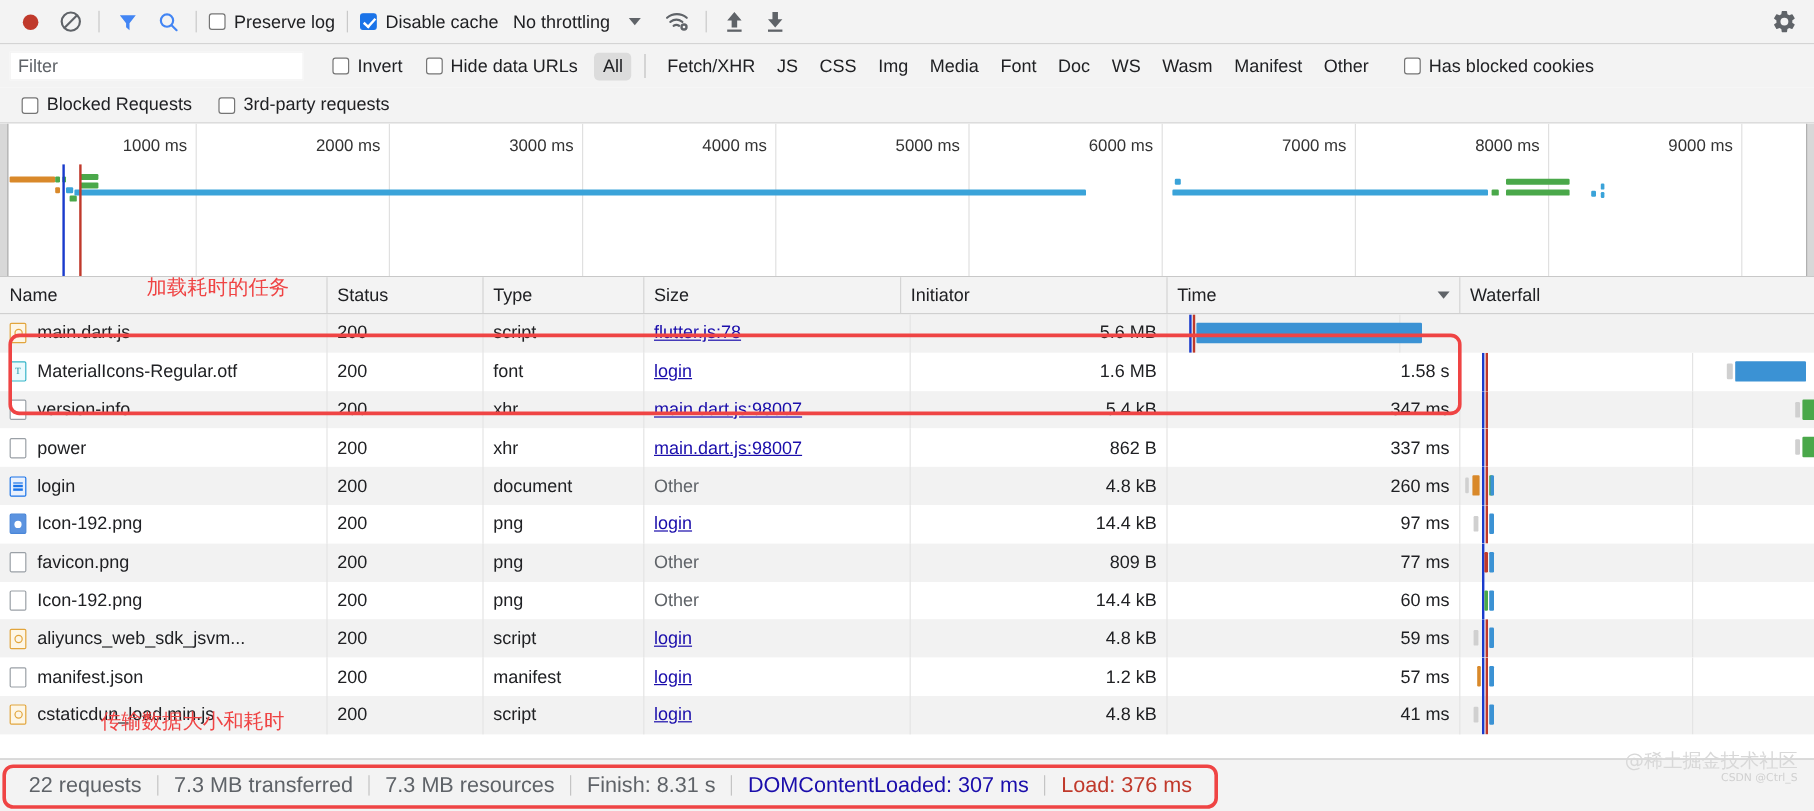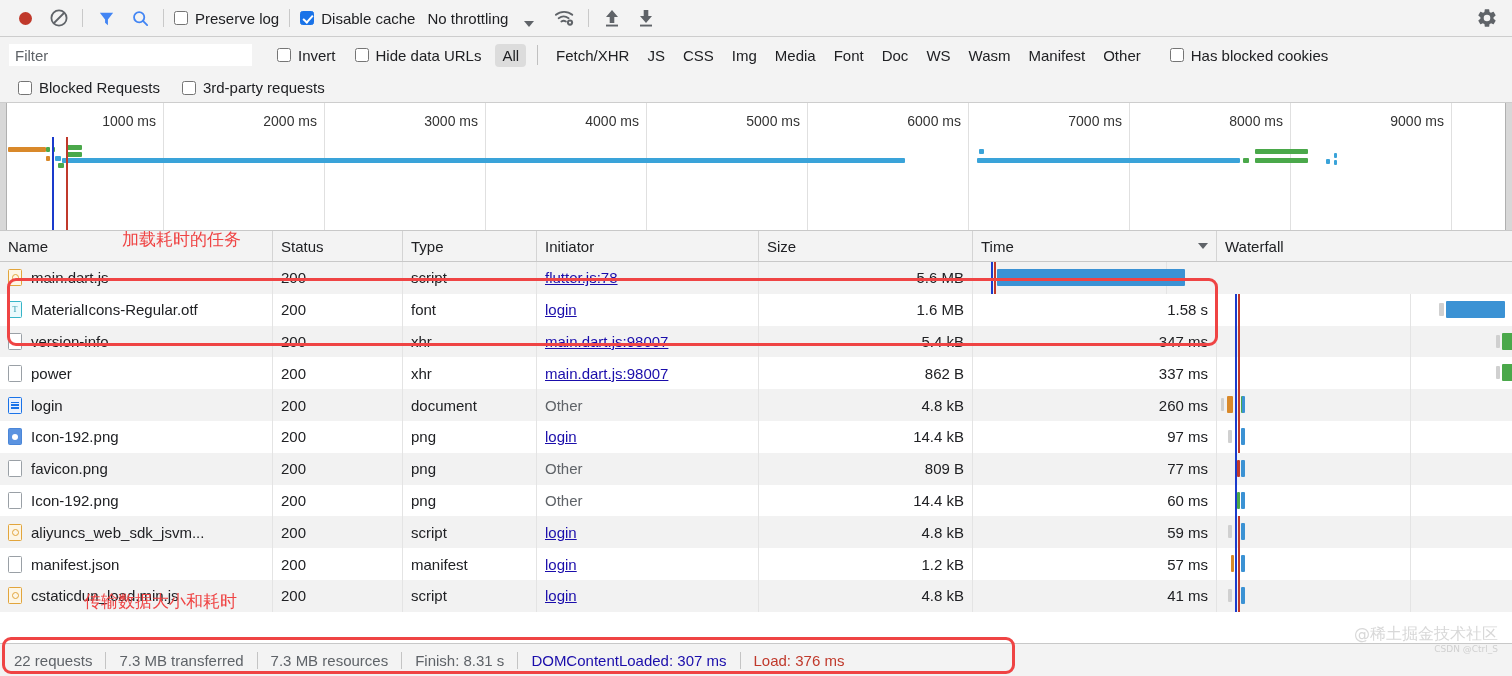--- a/index.html
+++ b/index.html
@@ -42,21 +42,21 @@
   }
   .cb.checked { background:#1a73e8; border-color:#1a73e8; }
   .cb.checked::after {
     content:""; position:absolute; left:4px; top:1px;
     width:4px; height:8px;
     border:solid #fff; border-width:0 2px 2px 0;
     transform:rotate(42deg);
   }
   .cb-wrap { display:flex; align-items:center; gap:7px; flex:none; padding:0 4px; }
   .cb-wrap .lbl { font-size:15px; color:#202124; white-space:nowrap; }
-  .throttle { display:flex; align-items:flex-end; gap:16px; flex:none; margin-left:8px; }
+  .throttle { display:flex; align-items:center; gap:16px; flex:none; margin-left:8px; }
   .throttle .val { font-size:15px; color:#202124; white-space:nowrap; }
   .caret { width:0;height:0;border-left:5px solid transparent;border-right:5px solid transparent;border-top:6px solid #5f6368; }
   .spacer { flex:1; }
 
   
   .filterbar {
     height:36px;
     display:flex; align-items:center;
     background:#f3f3f3;
     padding:0 8px;
@@ -163,26 +163,26 @@
 
   
   .wf-divider { position:absolute; top:0; bottom:0; width:1px; background:#e4e4e4; }
   .wf-block { position:absolute; top:7px; height:17px; border-radius:1px; }
   .wf-wait { position:absolute; top:9px; height:13px; background:#d0d0d0; border-radius:1px; }
   .wf-line { position:absolute; top:0; bottom:0; width:1.5px; }
 
   
   .footer {
     position:absolute; left:0; right:0; bottom:0;
-    height:33px;
+    height:44px;
     background:#f3f3f3;
     border-top:1px solid #c8c8c8;
     display:flex; align-items:center;
-    font-size:15px; color:#5f6368;
-    padding-left:14px;
+    font-size:18px; color:#5f6368;
+    padding-left:24px;
     gap:0;
   }
   .fsep { width:1px; height:17px; background:#c4c4c4; margin:0 13px; flex:none; }
   .f-blue { color:#1a0dab; }
   .f-red { color:#c0392b; }
 
   
   .anno-box {
     position:absolute;
     border:3px solid #ef4444;
@@ -368,22 +368,22 @@
 
   <div class="ov-vline" style="left:52px; background:#1a3bcc;"></div>
   <div class="ov-vline" style="left:66px; background:#c0392b;"></div>
 </div>
 
 <div class="table-wrap">
   <div class="thead">
     <div class="th c-name">Name</div>
     <div class="th c-status">Status</div>
     <div class="th c-type">Type</div>
+    <div class="th c-size">Size</div>
     <div class="th c-init">Initiator</div>
-    <div class="th c-size">Size</div>
     <div class="th c-time">
       <span>Time</span>
       <span class="sort-caret"></span>
     </div>
     <div class="th c-wf" style="padding:0 8px">Waterfall</div>
   </div>
 
   <div class="row odd">
     <div class="cell c-name">
       <span class="ric script"></span>

